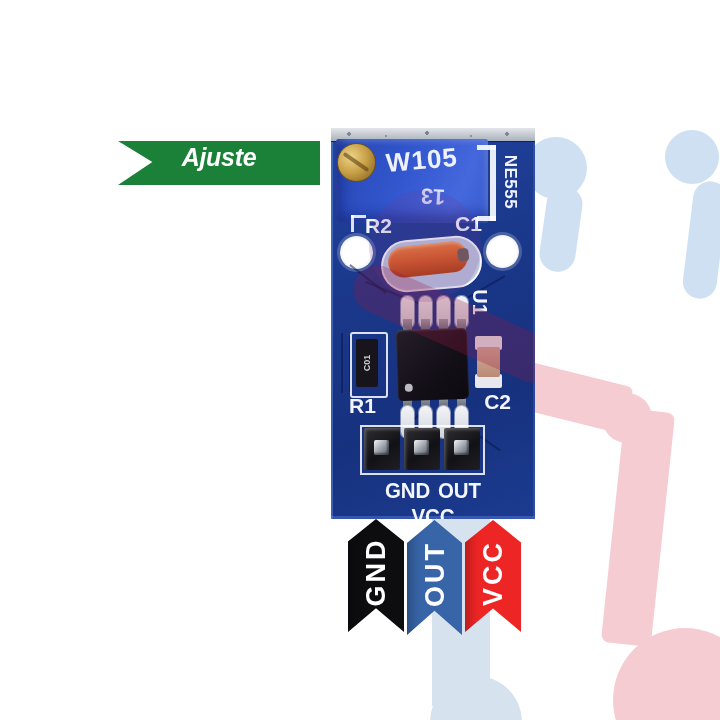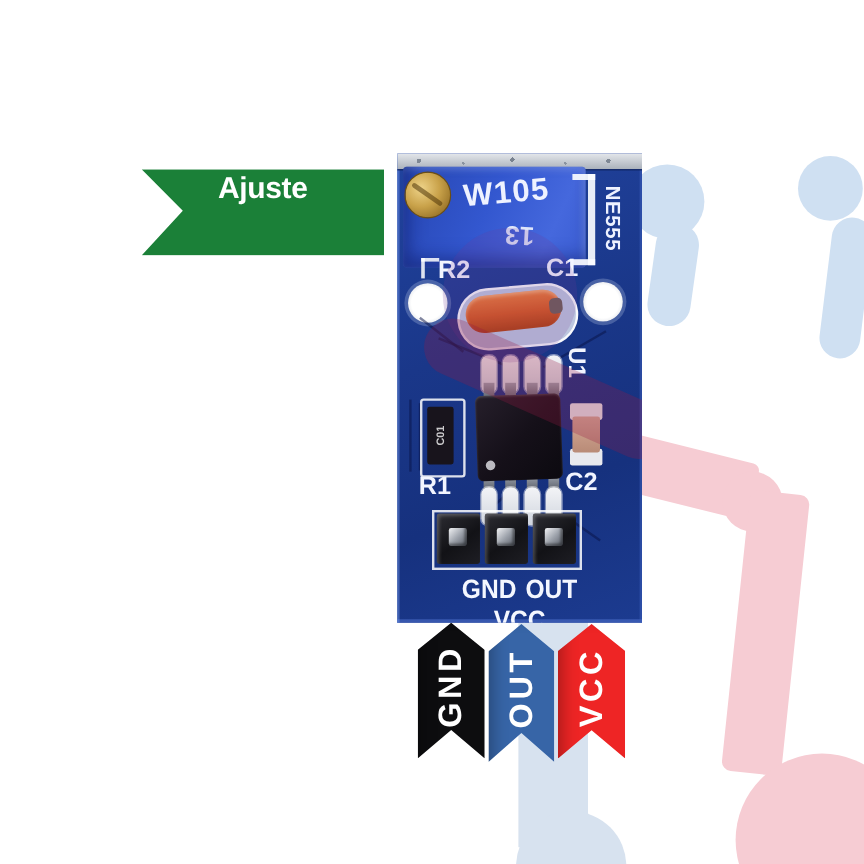--- a/index.html
+++ b/index.html
@@ -71,37 +71,37 @@
   .u1lab{left:135px;top:164px;width:30px;height:20px;transform:rotate(90deg);text-align:center;}
   .r1out{left:19px;top:204px;width:34px;height:62px;border:2px solid rgba(255,255,255,.85);border-radius:3px;}
   .r1chip{left:25px;top:211px;width:22px;height:48px;background:#18141c;border-radius:2px;
        display:flex;align-items:center;justify-content:center;}
   .r1mark{font-size:9px;color:rgba(255,255,255,.78);transform:rotate(-90deg);font-weight:bold;}
   .r1lab{left:18px;top:266px;width:38px;height:26px;}
   .c2padA{left:144px;top:208px;width:27px;height:14px;background:#e8e9ee;border-radius:2px;}
   .c2padB{left:144px;top:246px;width:27px;height:14px;background:#e8e9ee;border-radius:2px;}
   .c2body{left:146px;top:219px;width:23px;height:30px;border-radius:2px;
        background:linear-gradient(#d5ab98,#b98b77);}
-  .c2lab{left:140px;top:262px;width:40px;height:26px;}
+  .c2lab{left:140px;top:262px;width:40px;height:26px;text-align:right;}
   .hdrOut{left:29px;top:297px;width:121px;height:46px;border:2px solid rgba(255,255,255,.85);}
   .hblock{top:300px;width:36px;height:42px;border-radius:2px;
        background:linear-gradient(145deg,#2d2d33,#121216 55%,#1e1e24);
        box-shadow:inset 2px 2px 3px rgba(255,255,255,.22);}
   .hpin{left:10px;top:12px;width:15px;height:15px;border-radius:2px;
        background:linear-gradient(135deg,#f2f3f5,#9ea3ac 50%,#595e68);
        box-shadow:inset -2px -2px 2px rgba(0,0,0,.4);}
   .pincap{left:24px;top:350px;width:156px;height:26px;font-weight:bold;font-size:22px;color:#f4f7ff;
        text-align:center;transform:scaleX(.93);word-spacing:2px;}
   .ghostBand{left:15px;top:172px;width:218px;height:48px;border-radius:24px;transform:rotate(24deg);
        background:rgba(150,25,70,.28);}
   .ghostCirc{left:38px;top:62px;width:112px;height:112px;border-radius:50%;background:rgba(115,55,150,.18);}
 
   
-  .banner{position:absolute;left:118px;top:141px;width:202px;height:72px;background:#1b8038;z-index:3;
-       clip-path:polygon(0% 0%,100% 0%,100% 100%,0% 100%,17% 48%);}
+  .banner{position:absolute;left:118px;top:141px;width:202px;height:44px;background:#1b8038;z-index:3;
+       clip-path:polygon(0% 0%,100% 0%,100% 100%,0% 100%,17% 48%);font-style:italic;}
   .banner .l1{position:absolute;left:0;top:2px;width:100%;text-align:center;
        font-weight:bold;font-size:25px;color:#fff;letter-spacing:-.3px;}
   .banner .l2{position:absolute;left:0;top:30px;width:100%;text-align:center;
        font-weight:bold;font-size:24px;color:#fff;letter-spacing:-.5px;}
 
   
   .ribbon{position:absolute;z-index:3;
        clip-path:polygon(50% 0%,100% 20%,100% 100%,50% 79%,0% 100%,0% 20%);
        box-shadow:inset 10px 0 12px -6px rgba(0,0,0,.28);}
   .ribbon .rlabel{position:absolute;left:50%;top:47%;transform:translate(-50%,-50%) rotate(-90deg);

